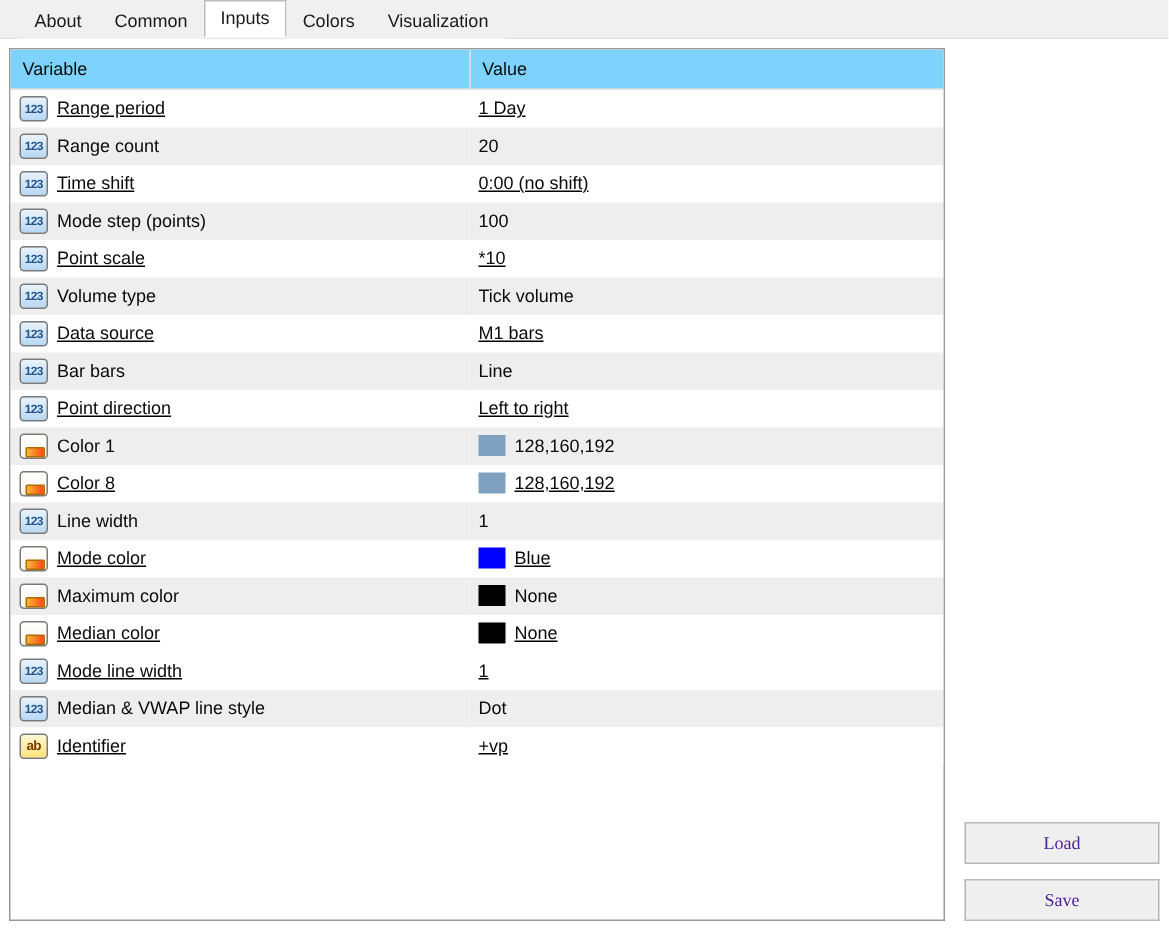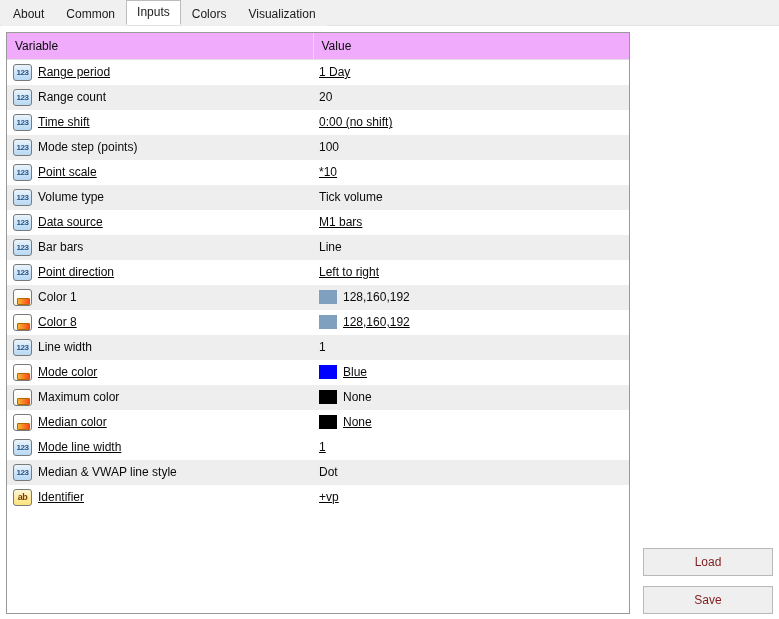--- a/index.html
+++ b/index.html
@@ -11,21 +11,21 @@
     background: #fff;
     color: #000;
     width: 779px;
     height: 619px;
     overflow: hidden;
   }
   .tabs {
     display: flex;
     background: #f0f0f0;
     border-bottom: 1px solid #e3e3e3;
-    padding: 0 2px;
+    padding: 0 12px;
   }
   .tab {
     padding: 5px 10px 4px 10px;
     color: #1a1a1a;
     cursor: pointer;
     background: #f0f0f0;
     border: 1px solid transparent;
     margin-right: 0px;
     position: relative;
     top: 1px;
@@ -53,21 +53,21 @@
   }
   .table {
     width: 100%;
     border-collapse: collapse;
     table-layout: fixed;
   }
   .thead th {
     text-align: left;
     font-weight: normal;
     padding: 6px 8px;
-    background: #f0abfc;
+    background: #7dd3fc;
     border-right: 1px solid #e0e0e0;
     border-bottom: 1px solid #e0e0e0;
     color: #0a0a0a;
   }
   .thead th:last-child { border-right: none; }
   tbody tr { height: 25px; }
   tbody tr.odd { background: #fff; text-decoration: underline; }
   tbody tr.even { background: #eeeeee; }
   tbody td {
     padding: 2px 6px 2px 6px;
@@ -117,24 +117,24 @@
     flex-direction: column;
     gap: 10px;
     margin-left: auto;
     width: 130px;
     padding-top: 516px;
   }
   .btn {
     height: 28px;
     background: #efefef;
     border: 1px solid #b8b8b8;
-    font-family: Liberation Sans, sans-serif;
+    font-family: Liberation Serif, serif;
     font-size: 12px;
     cursor: pointer;
-    color: #7f1d1d;
+    color: #4c1d95;
   }
 </style>
 </head>
 <body>
 
 <div class="tabs" id="tabbar">
     <div class="tab">About</div>
     <div class="tab">Common</div>
     <div class="tab active">Inputs</div>
     <div class="tab">Colors</div>

